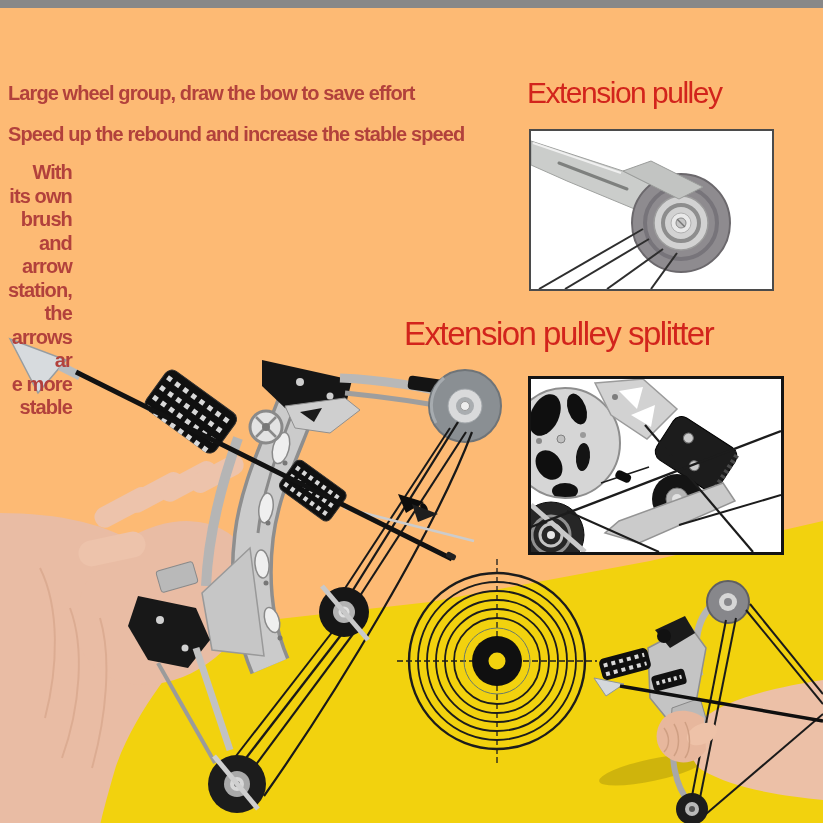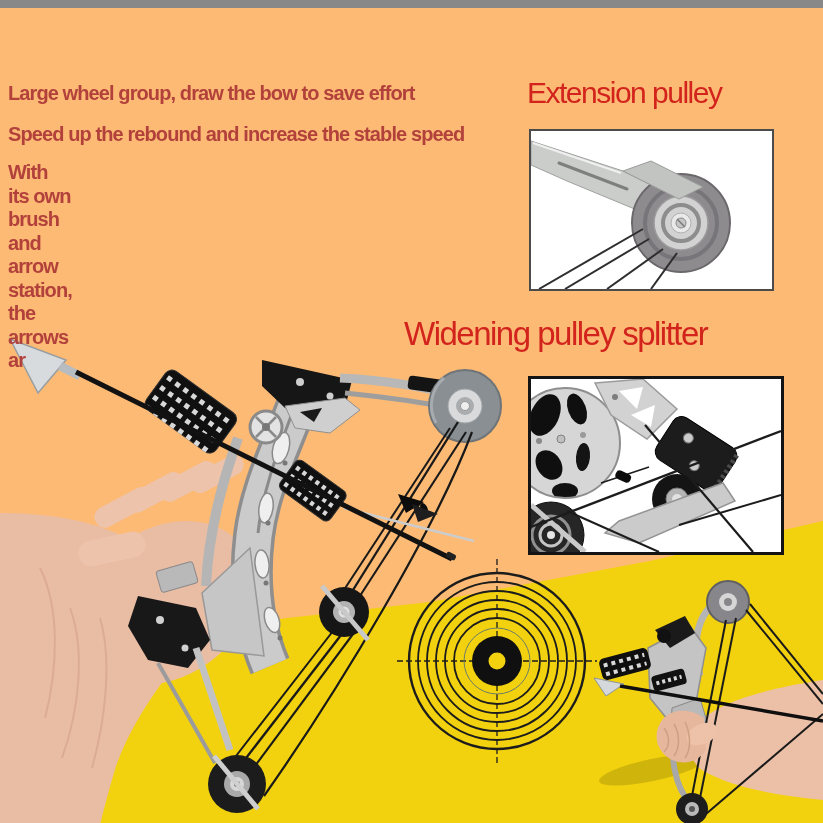--- a/index.html
+++ b/index.html
@@ -10,21 +10,21 @@
   }
   .scene{position:absolute;left:0;top:0;width:823px;height:823px;z-index:1;}
   .features{position:absolute;left:0;top:0;z-index:3;}
   .feature{
     position:absolute;left:8px;font-weight:bold;font-size:20px;
     color:#b2413c;letter-spacing:-0.9px;white-space:nowrap;
   }
   .f1{top:74px;}
   .f2{top:115px;}
   .f3{top:153px;line-height:23.5px;white-space:normal;}
-  .f3 .row{display:block;}
+  .f3 .row{display:block;text-align:right;}
   .callout{
     position:absolute;font-weight:normal;color:#d2241c;
     white-space:nowrap;z-index:3;
   }
   .ext{left:527px;top:68px;font-size:30px;letter-spacing:-1.5px;}
   .wide{left:404px;top:307px;font-size:33px;letter-spacing:-1.5px;}
   .inset{position:absolute;background:#ffffff;box-sizing:border-box;z-index:2;}
   .inset1{left:529px;top:121px;width:245px;height:162px;border:2px solid #4b4b4b;}
   .inset2{left:528px;top:368px;width:256px;height:179px;border:3px solid #141414;}
   .inset svg{display:block;width:100%;height:100%;}
@@ -228,25 +228,26 @@
         <path d="M685,714 C691,726 691,742 685,750"></path>
       </g>
     </g>
   </svg>
 
   <div class="features">
     <div class="feature f1">Large wheel group, draw the bow to save effort</div>
     <div class="feature f2">Speed up the rebound and increase the stable speed</div>
     <div class="feature f3">
       <span class="row">With its own brush and arrow station, the arrows ar</span>
+      <span class="row">e more stable</span>
     </div>
   </div>
 
   <div class="callout ext">Extension pulley</div>
-  <div class="callout wide">Widening pulley splitter</div>
+  <div class="callout wide">Extension pulley splitter</div>
 
   <div class="inset inset1">
     <svg viewBox="0 0 241 158">
       <path d="M0,10 L92,40 L148,68 L118,84 L36,50 L0,34 Z" fill="#cbcdcb" stroke="#a0a2a0"></path>
       <line x1="2" y1="12" x2="90" y2="42" stroke="#f0f0f0" stroke-width="2"></line>
       <line x1="28" y1="32" x2="96" y2="58" stroke="#7e807e" stroke-width="3" stroke-linecap="round"></line>
       <circle cx="150" cy="92" r="49" fill="#8e8b8f" stroke="#6b686c" stroke-width="2"></circle>
       <circle cx="150" cy="92" r="36" fill="none" stroke="#77747a" stroke-width="4"></circle>
       <circle cx="150" cy="92" r="27" fill="#d2d2d2" stroke="#9c9c9c" stroke-width="1.5"></circle>
       <circle cx="150" cy="92" r="18" fill="none" stroke="#8d8d8d" stroke-width="4"></circle>

